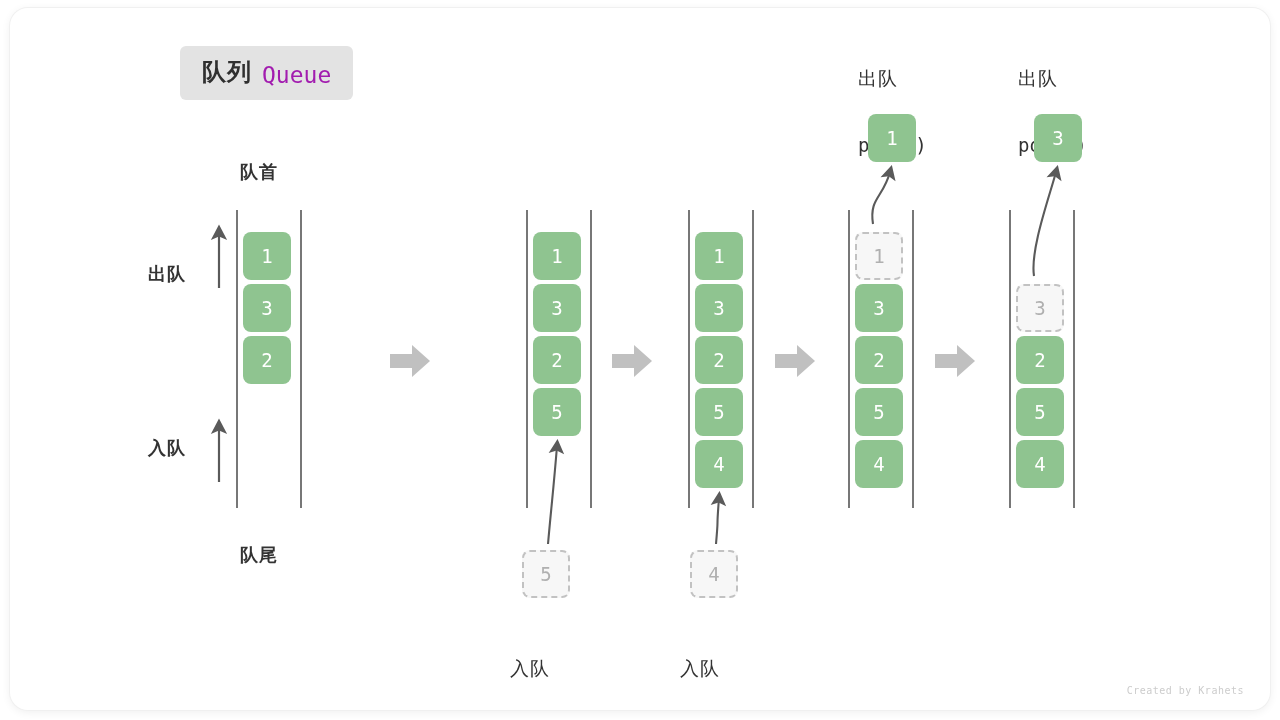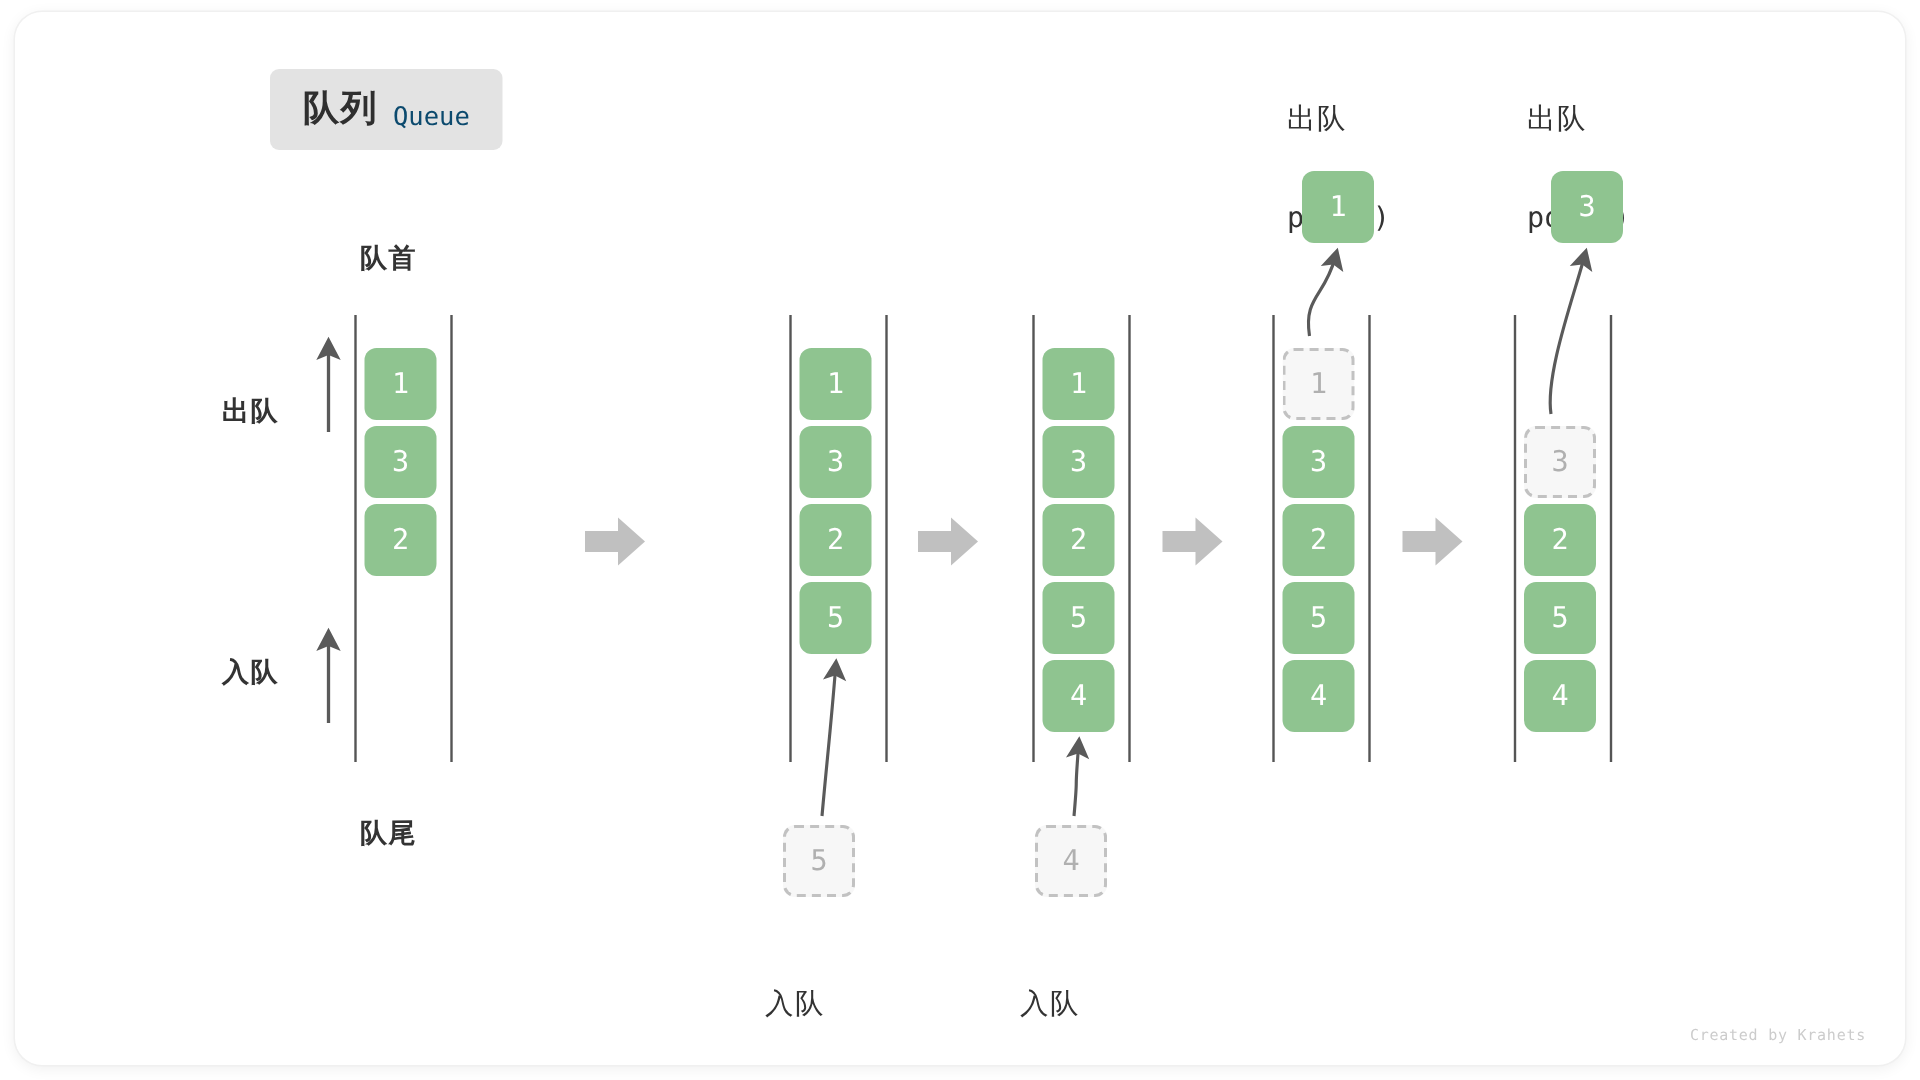--- a/index.html
+++ b/index.html
@@ -47,22 +47,22 @@
     gap: 10px;
     color: #2f2f2f;
   }
   .title-cn {
     font-size: 24px;
     font-weight: bold;
     letter-spacing: 1px;
   }
   .title-en {
     font-family: "DejaVu Sans Mono", "Liberation Mono", monospace;
-    font-size: 17px;
-    color: #0c4a6e;
+    font-size: 23px;
+    color: #a21caf;
   }
 
   
   .abs { position: absolute; white-space: pre; }
 
   .lbl-bold {
     font-size: 18px;
     font-weight: bold;
     color: #333333;
     letter-spacing: 1px;

